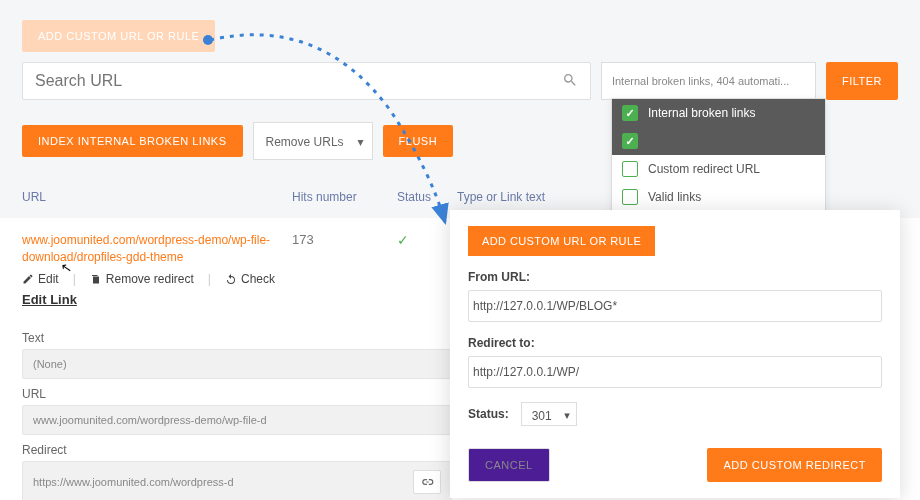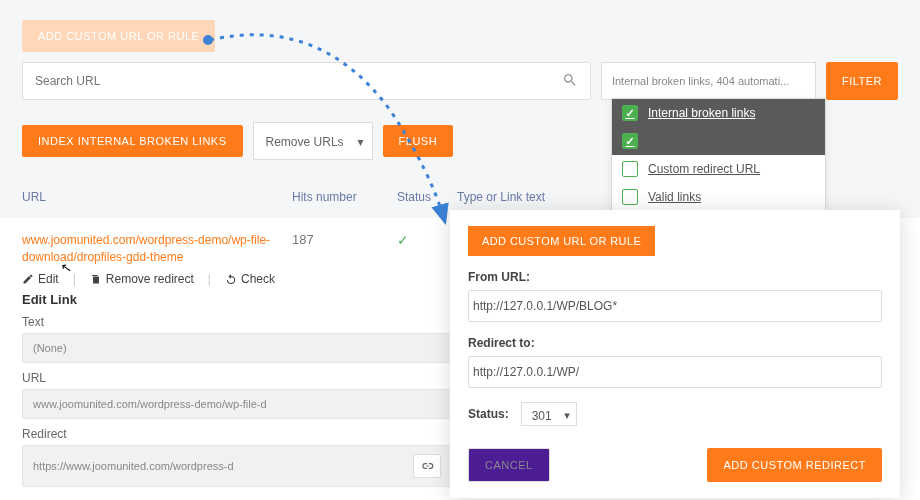--- a/index.html
+++ b/index.html
@@ -50,21 +50,21 @@
       background: #fff;
       border: 1px solid #e0e0e0;
       border-radius: 2px;
       padding: 0 12px;
       height: 38px;
     }
     .search-box input {
       flex: 1;
       border: none;
       outline: none;
-      font-size: 12px;
+      font-size: 16px;
       color: #999;
       background: transparent;
     }
     .search-icon svg { width: 16px; height: 16px; fill: #999; }
     .filter-sel {
       width: 215px;
       background: #fff;
       border: 1px solid #ddd;
       padding: 10px;
       font-size: 11px;
@@ -128,21 +128,22 @@
     .row-actions svg { width: 12px; height: 12px; fill: #444; }
     .sep { color: #ccc; }
     .edit-panel {
       margin-top: 6px;
       width: 430px;
     }
     .edit-panel h4 {
       font-size: 13px;
       font-weight: bold;
       color: #333;
-      margin-bottom: 8px;
+      margin-bottom: 24px;
+      text-decoration: underline;
     }
     .field-label {
       font-size: 12px;
       color: #666;
       margin: 8px 0 4px;
     }
     .field-input {
       background: #f1f1f1;
       border: 1px solid #e5e5e5;
       padding: 8px 10px;
@@ -173,21 +174,20 @@
       background: #fff;
       border: 1px solid #ddd;
       box-shadow: 0 2px 8px rgba(0,0,0,0.08);
       font-size: 12px;
     }
     .filter-dropdown .opt {
       display: flex;
       align-items: center;
       gap: 10px;
       padding: 6px 10px;
-      text-decoration: underline;
     }
     .filter-dropdown .opt.dark {
       background: #5a5a5a;
       color: #fff;
     }
     .chk {
       width: 16px;
       height: 16px;
       border: 1.5px solid #4caf50;
       border-radius: 2px;
@@ -301,21 +301,21 @@
 <div class="table-head">
   <div class="col-url">URL</div>
   <div class="col-hits">Hits number</div>
   <div class="col-status">Status</div>
   <div class="col-type">Type or Link text</div>
 </div>
 
 <div class="table-body">
   <div class="row-top">
     <div class="link-text">www.joomunited.com/wordpress-demo/wp-file-download/dropfiles-gdd-theme</div>
-    <div class="hits-cell">187</div>
+    <div class="hits-cell">173</div>
     <div class="status-cell">✓</div>
   </div>
   <div class="row-actions">
     <span>
       <svg viewBox="0 0 24 24">
           <path d="M3 17.25V21h3.75L17.81 9.94l-3.75-3.75L3 17.25zM20.71 7.04a1 1 0 000-1.41l-2.34-2.34a1 1 0 00-1.41 0l-1.83 1.83 3.75 3.75 1.83-1.83z"></path>
         </svg>
       <span>Edit</span>
     </span>
     <span class="sep">|</span>

